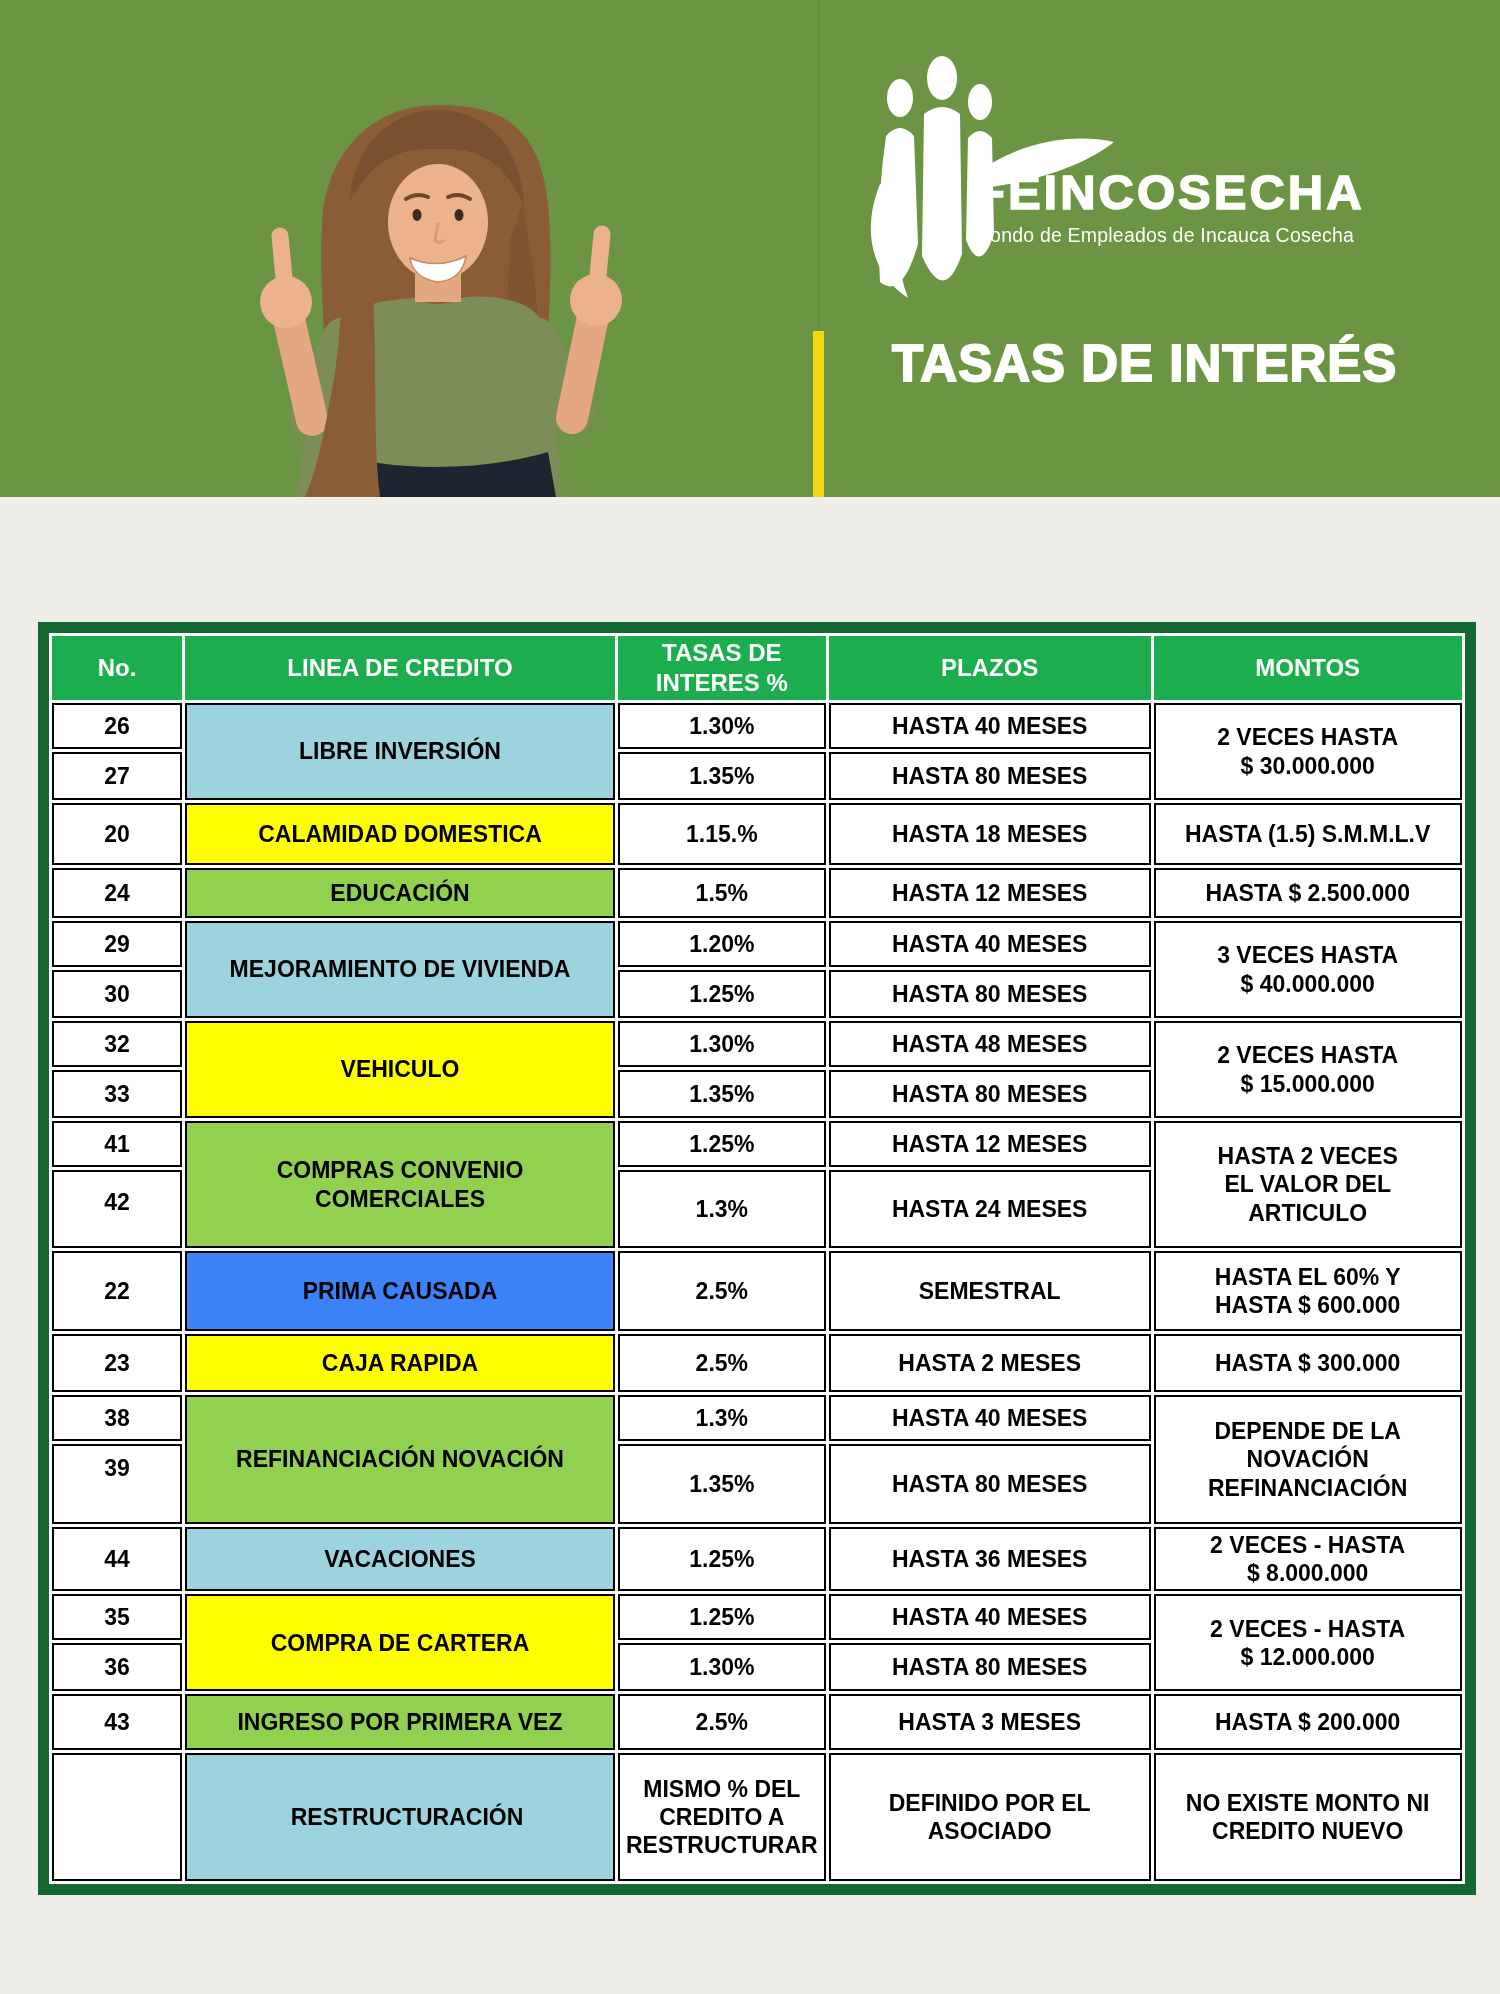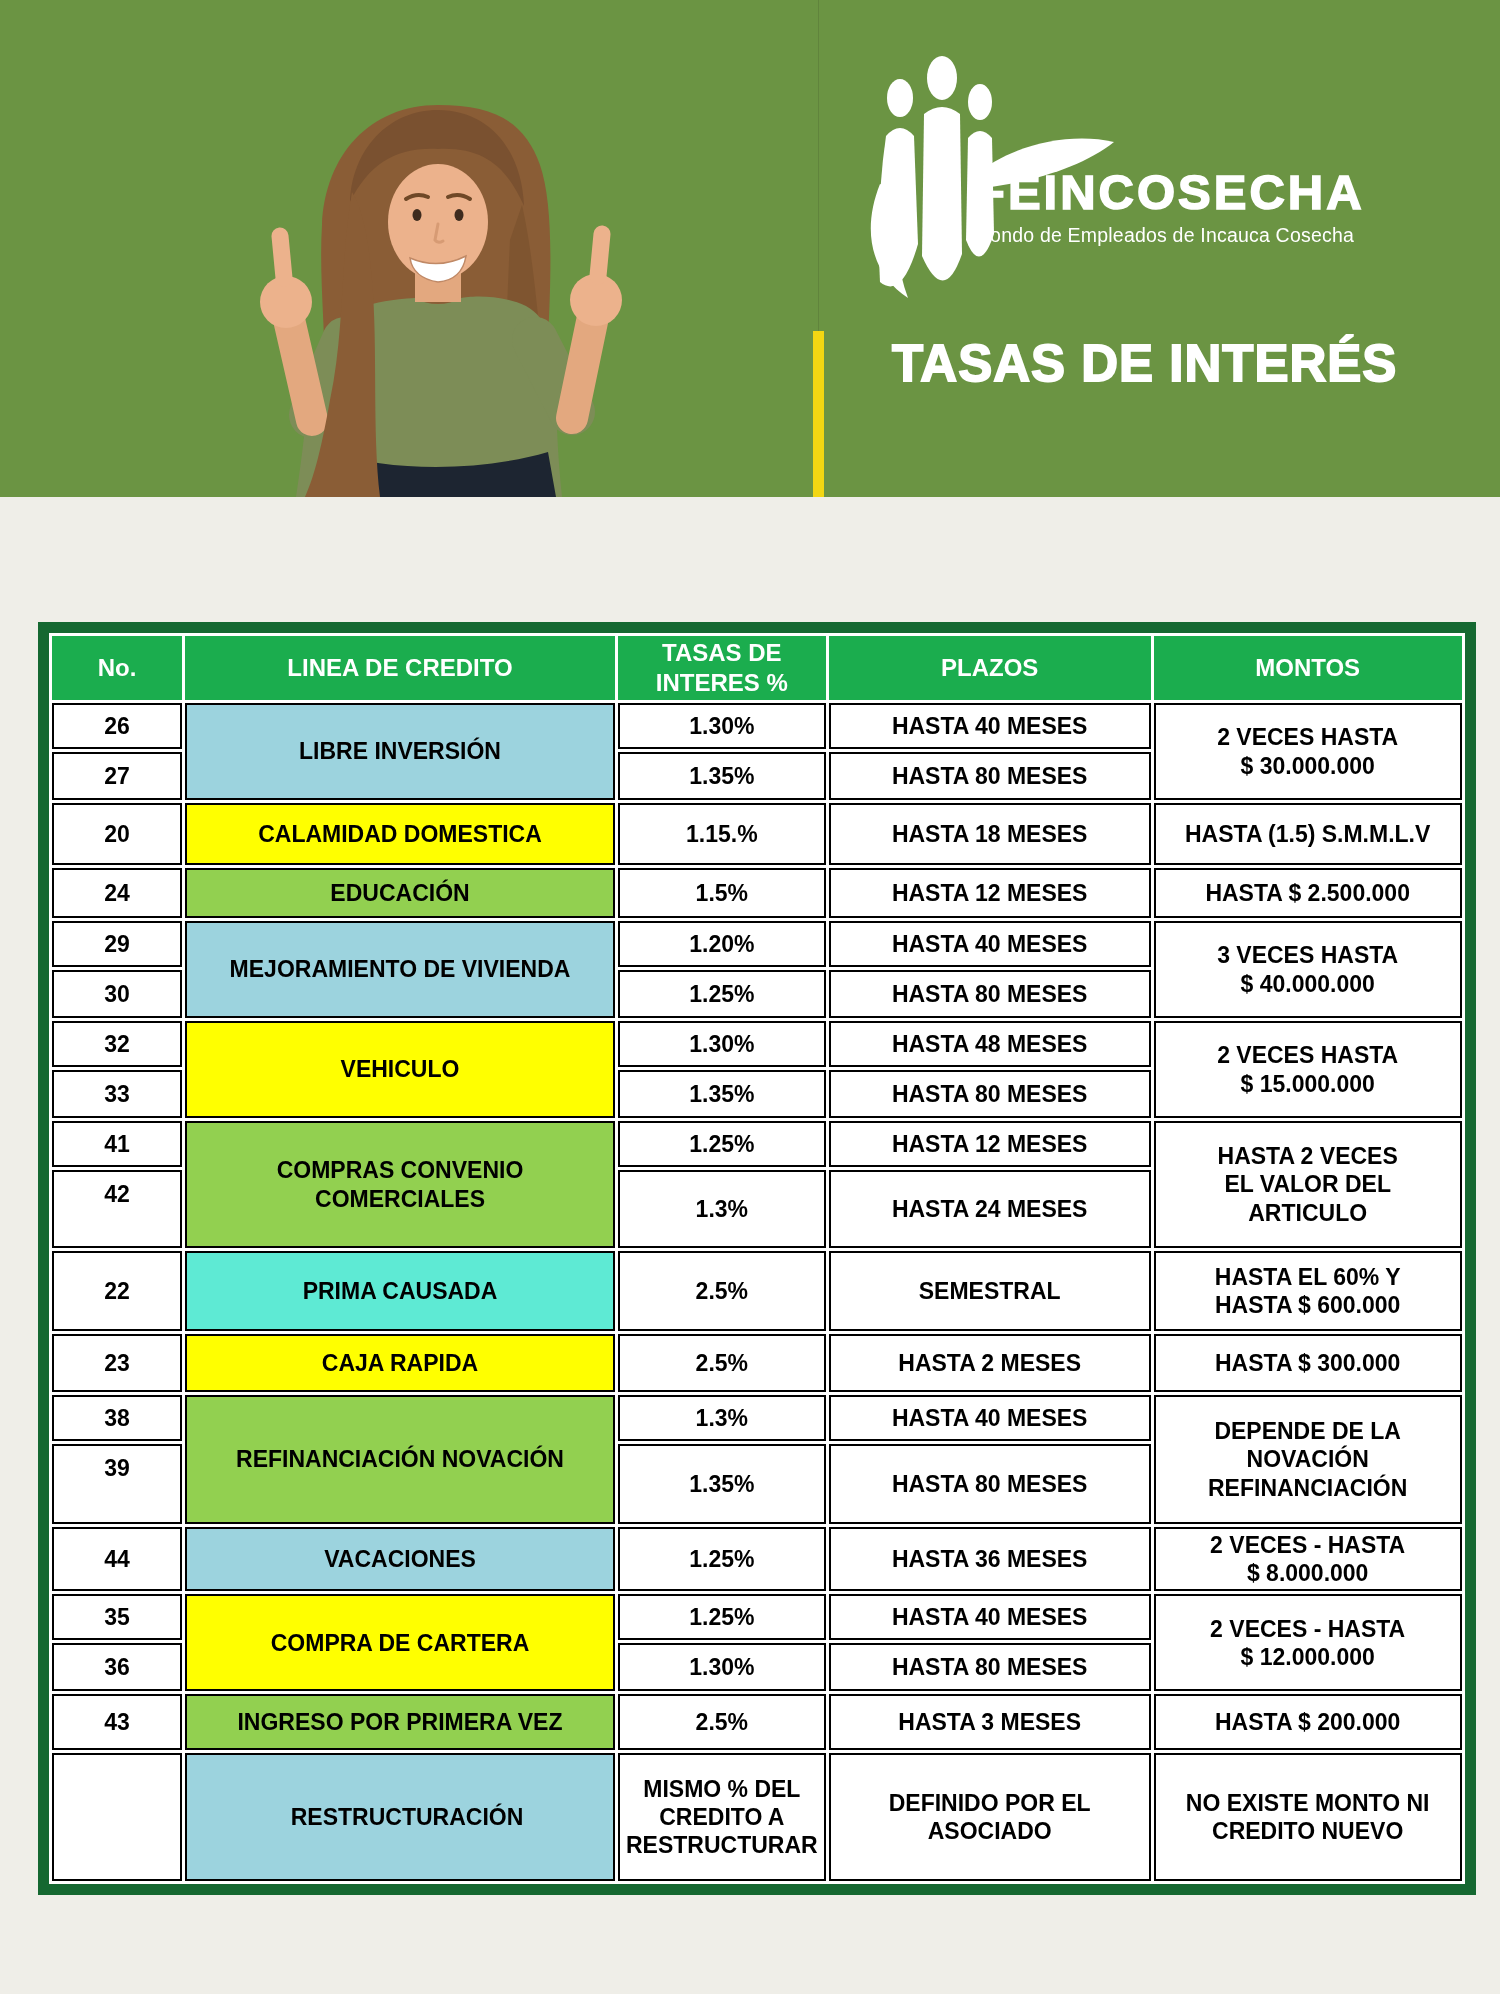--- a/index.html
+++ b/index.html
@@ -196,28 +196,28 @@
       <td>41</td>
       <td rowspan="2" style="background: rgb(146, 208, 80);">COMPRAS CONVENIO
 COMERCIALES</td>
       <td>1.25%</td>
       <td>HASTA 12 MESES</td>
       <td rowspan="2">HASTA 2 VECES
 EL VALOR DEL
 ARTICULO</td>
     </tr>
     <tr style="height:78px">
-      <td style="vertical-align:top;padding-top:8px">42</td>
+      <td style="vertical-align:top;padding-top:16px">42</td>
       <td>1.3%</td>
       <td>HASTA 24 MESES</td>
     </tr>
 
     <tr style="height:80px">
       <td>22</td>
-      <td style="background: #5eead4;">PRIMA CAUSADA</td>
+      <td style="background: #3b82f6;">PRIMA CAUSADA</td>
       <td>2.5%</td>
       <td>SEMESTRAL</td>
       <td>HASTA EL 60%  Y
 HASTA $ 600.000</td>
     </tr>
 
     <tr style="height:58px">
       <td>23</td>
       <td style="background: rgb(255, 255, 0);">CAJA RAPIDA</td>
       <td>2.5%</td>

